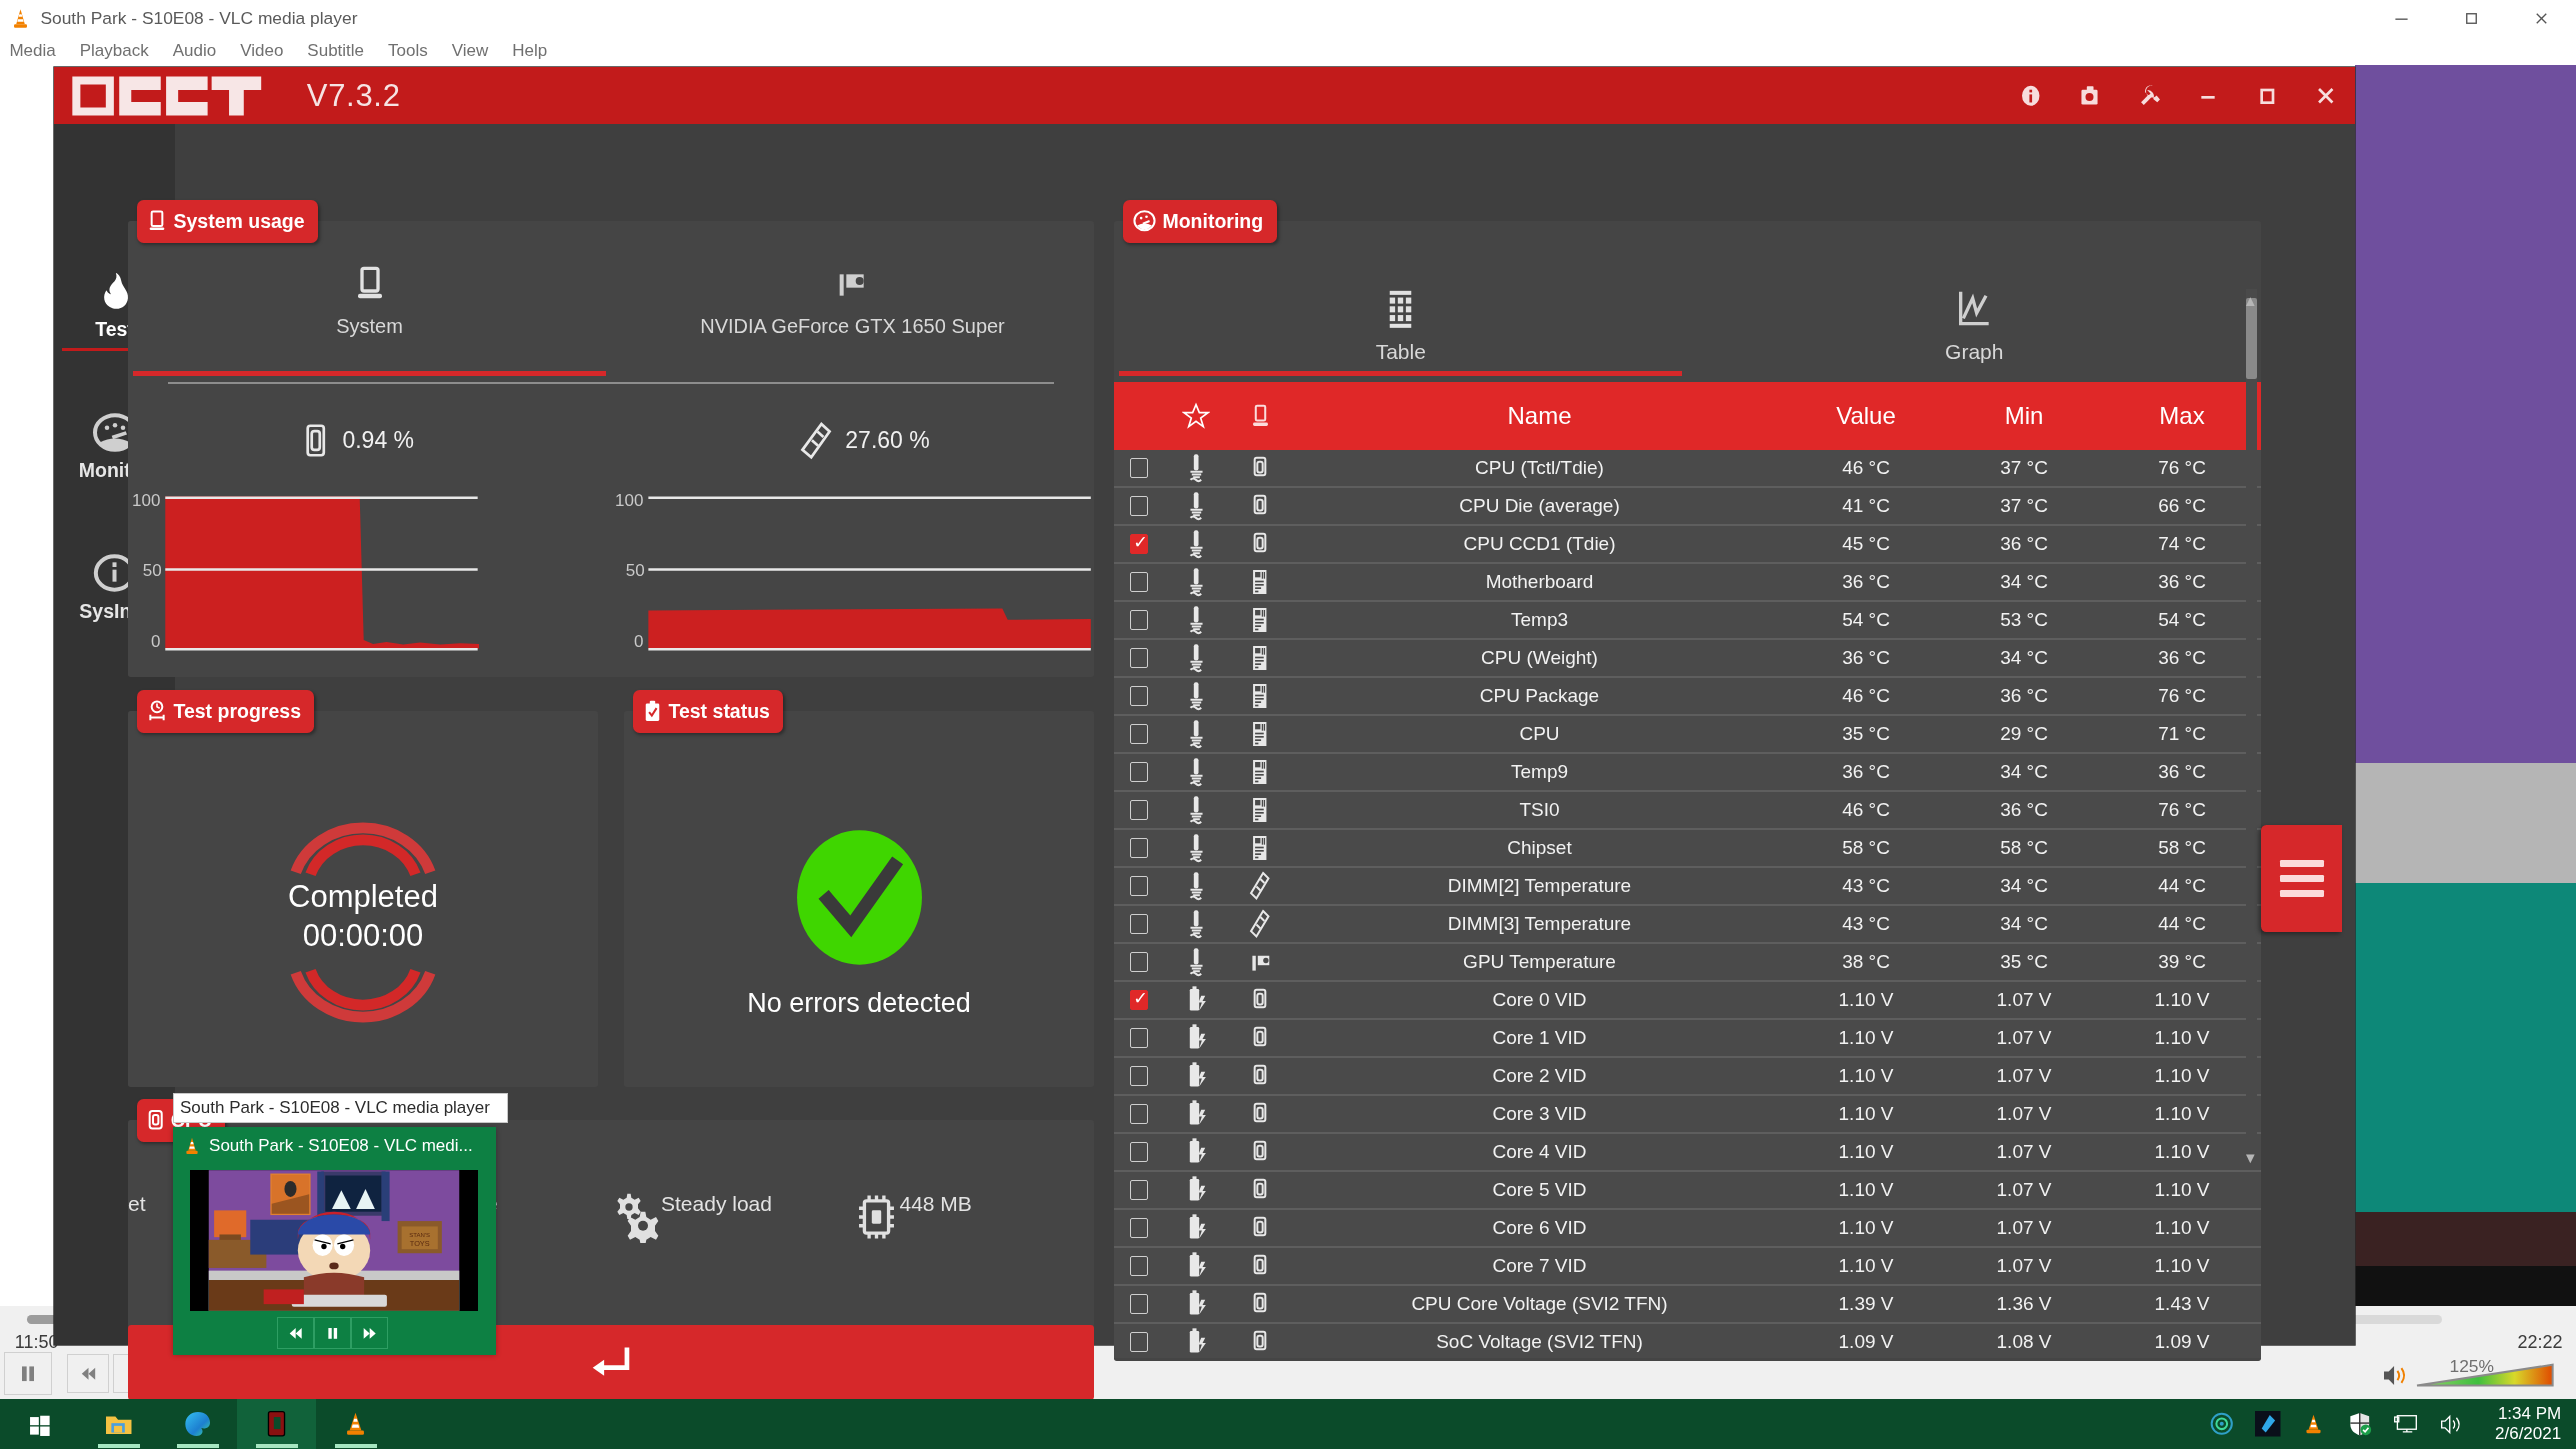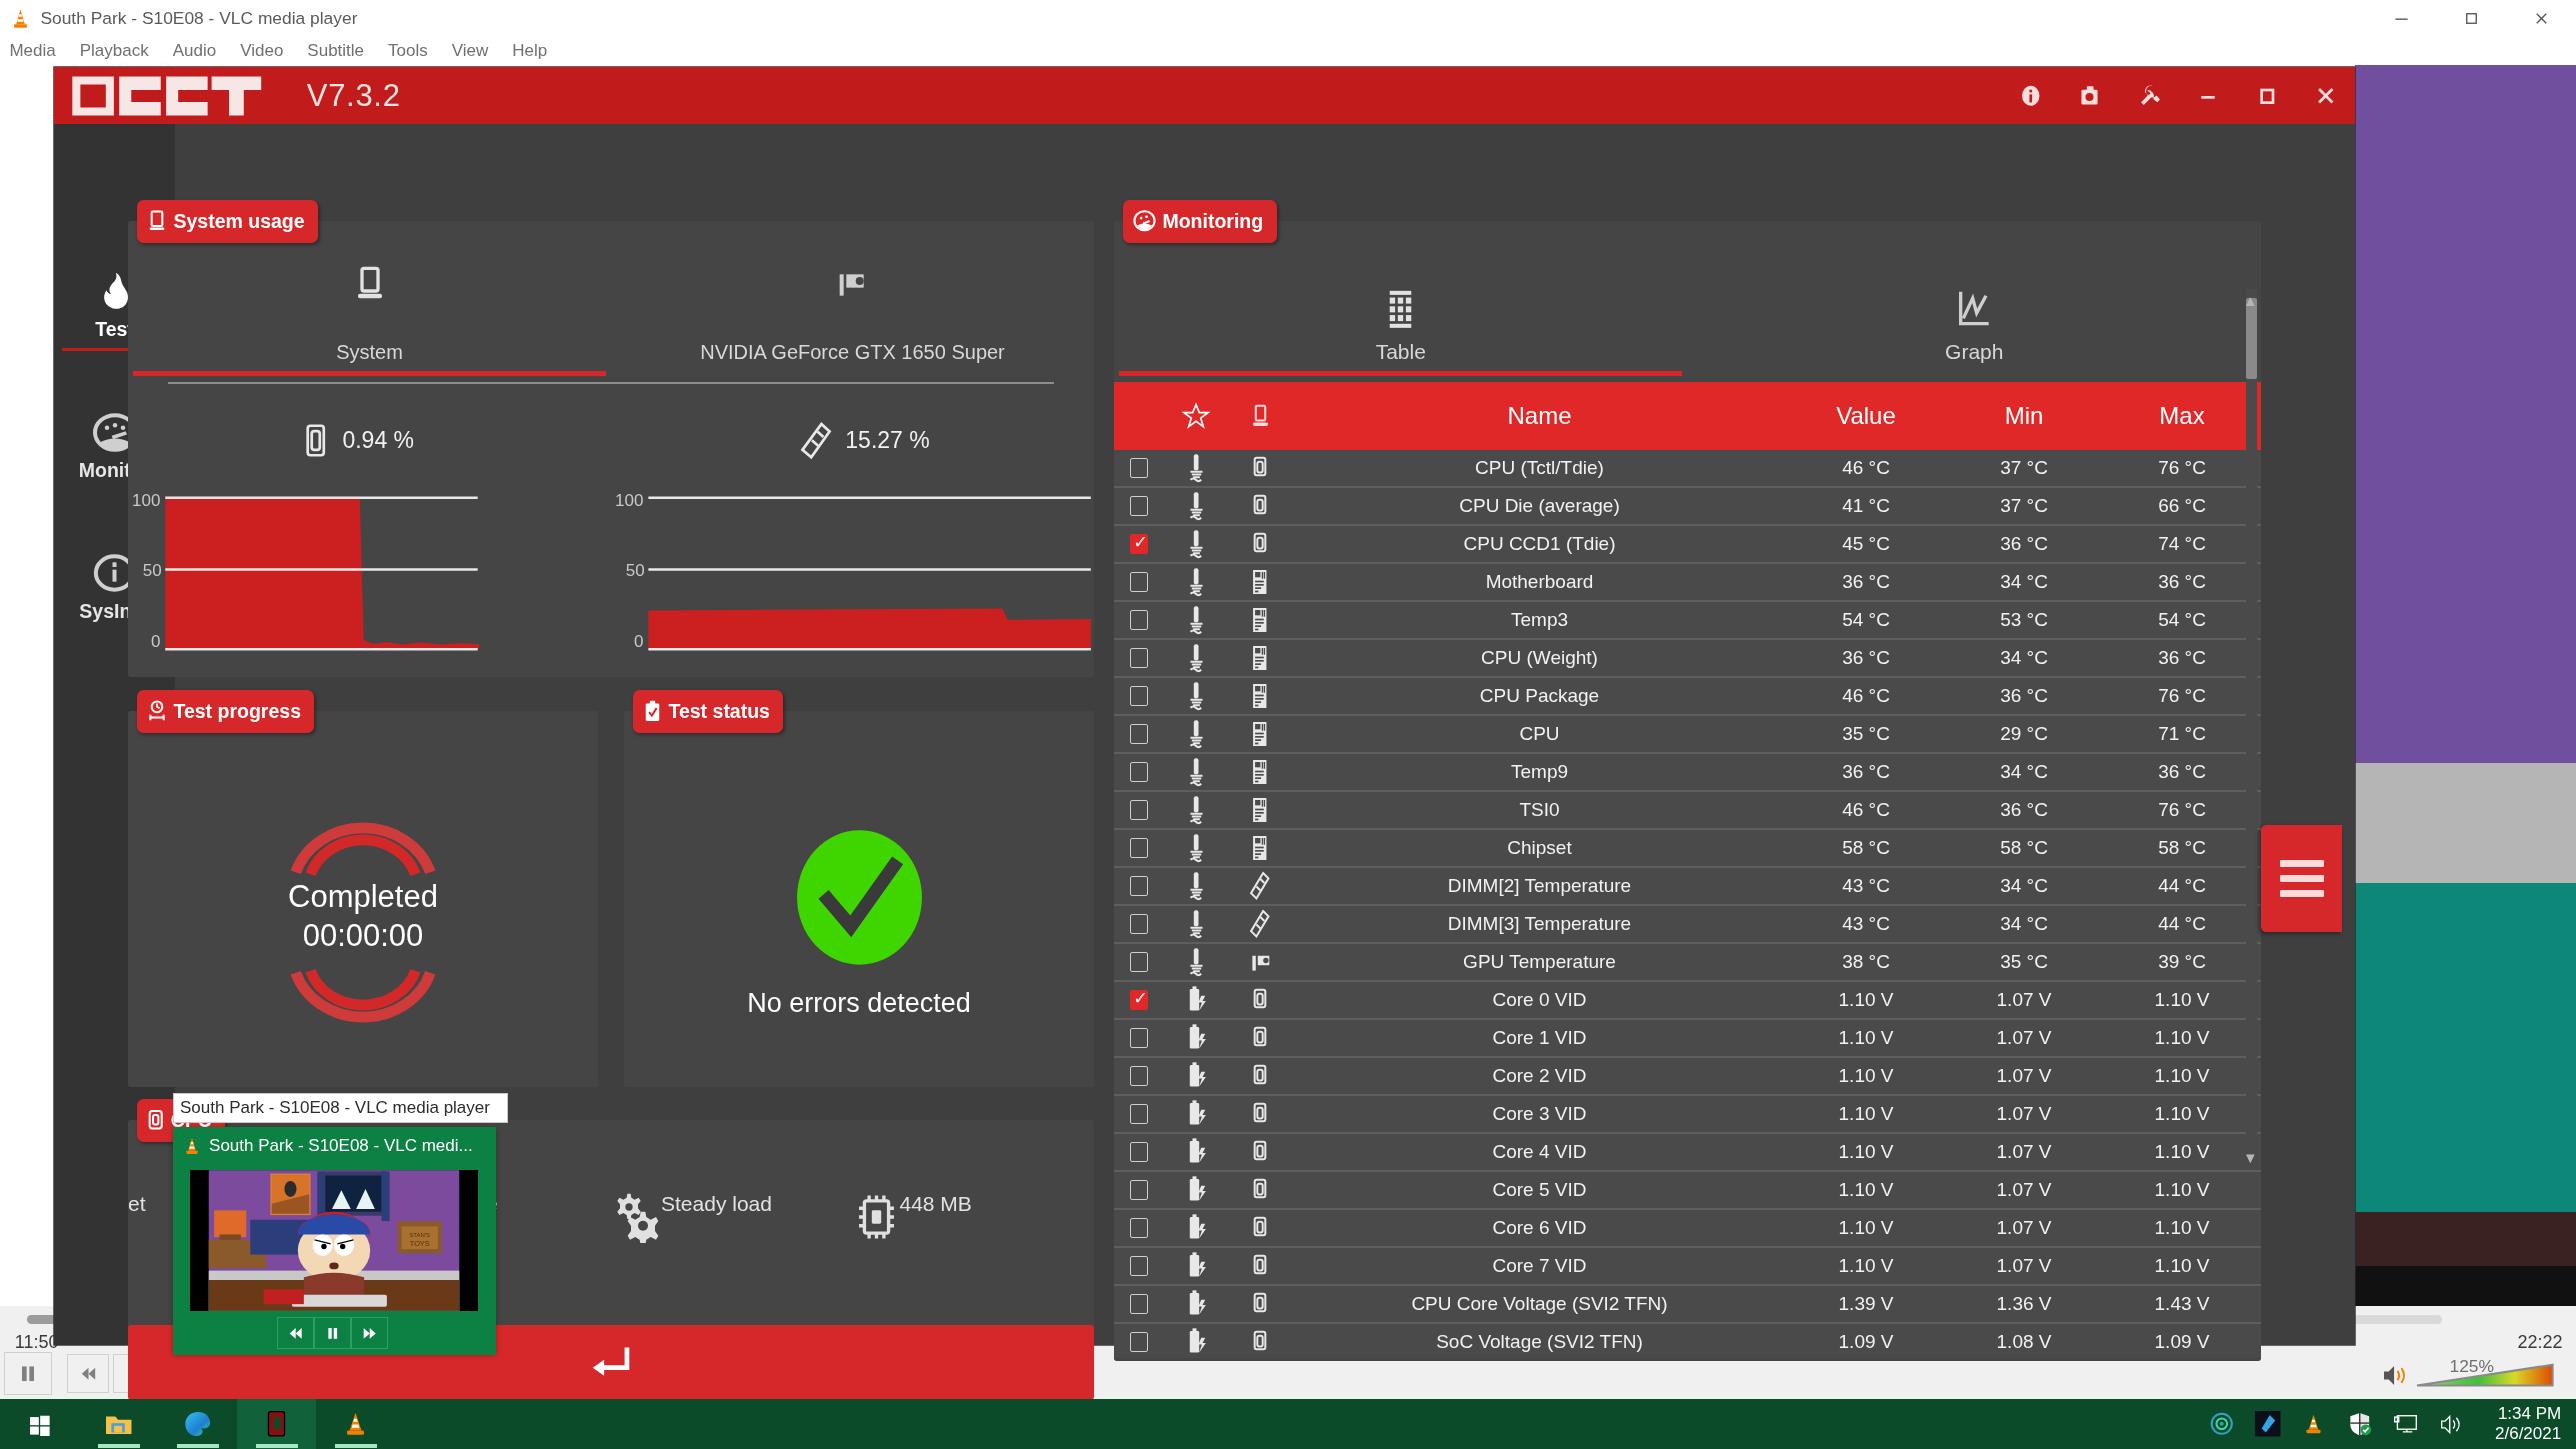--- a/index.html
+++ b/index.html
@@ -69,21 +69,21 @@
 
   .panel { position:absolute; background:#454545; border-radius:2.7px; }
   .panel-tab { position:absolute; left:9.4px; top:-21.5px; height:43px; background:#d6282a; border-radius:6.7px;
        display:flex; align-items:center; padding:0 13.4px 0 9.4px; color:#fff; font-size:19.5px; font-weight:bold;
        box-shadow:1.3px 2px 3.4px rgba(0,0,0,.35); z-index:5;}
   .panel-tab .pt-ico { margin-right:6.7px; display:flex; align-items:center; }
 
   
   #p-sysusage { left:74px; top:154px; width:966px; height:456px; }
   #sysusage-tabs { position:absolute; left:0; top:40px; width:100%; height:111px; display:flex; }
-  .su-tab { flex:1; display:flex; flex-direction:column; align-items:center; justify-content:space-between;
+  .su-tab { flex:1; display:flex; flex-direction:column; align-items:center; justify-content:flex-start;
       padding-bottom:8px; position:relative; color:#d8d8d8; }
   .su-tab .su-ico { height:47px; display:flex; align-items:center; justify-content:center; }
   .su-tab .su-lbl { font-size:20px; margin-top:6.7px; }
   .su-tab.active::after{ content:""; position:absolute; left:5.4px; right:5.4px; bottom:-4px; height:4.7px; background:#d6282a;}
   #sysusage-div { position:absolute; left:40px; right:40px; top:161px; height:2px; background:#8d8d8d; }
   #sysusage-vals { position:absolute; left:0; top:181px; width:100%; height:77px; display:flex;gap:48px; }
   .su-val { flex:1; display:flex; align-items:center; justify-content:center; gap:12px; color:#f1f1f1; font-size:23px; }
   .su-val .vi { display:flex; align-items:center; }
   #sysusage-charts { position:absolute; left:0; top:258px; width:100%; height:181px; display:flex; }
   .su-chart { flex:1; position:relative; }
@@ -410,21 +410,21 @@
       <div class="su-val">
         <span class="vi">
           <svg width="34" height="38" viewBox="0 0 50 56">
               <g fill="none" stroke="#e8e8e8" stroke-width="4">
                 <path d="M33 3 L45 14 L18 52 L5 41 z"></path>
                 <path d="M27 14 L36 22"></path>
                 <path d="M19 27 L28 35"></path>
               </g>
             </svg>
         </span>
-        <span>15.27 %</span>
+        <span>27.60 %</span>
       </div>
     </div>
 
     <div id="sysusage-charts">
       <div class="su-chart">
         <span class="ylab" style="left:4px;top:12px;">100</span>
         <span class="ylab" style="left:14.8px;top:82px;">50</span>
         <span class="ylab" style="left:23px;top:153px;">0</span>
         <svg width="443" height="181" viewBox="0 0 660 270" style="position:absolute;left:37px;top:0;">
           <path d="M0 28 L0 26 L290 26 L296 240 L310 246 L330 243 L355 247 L380 244 L410 247 L440 245 L468 246 L468 253 L0 253 z" fill="#cc2020"></path>

